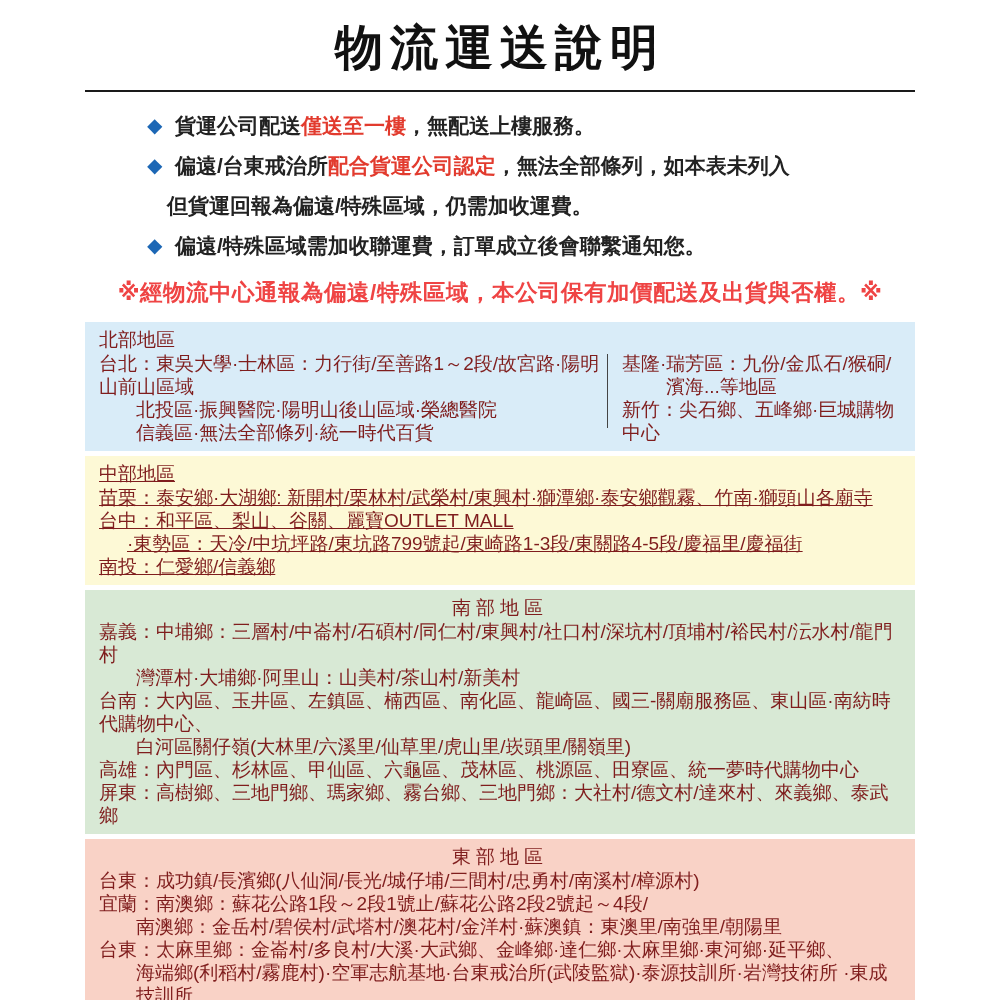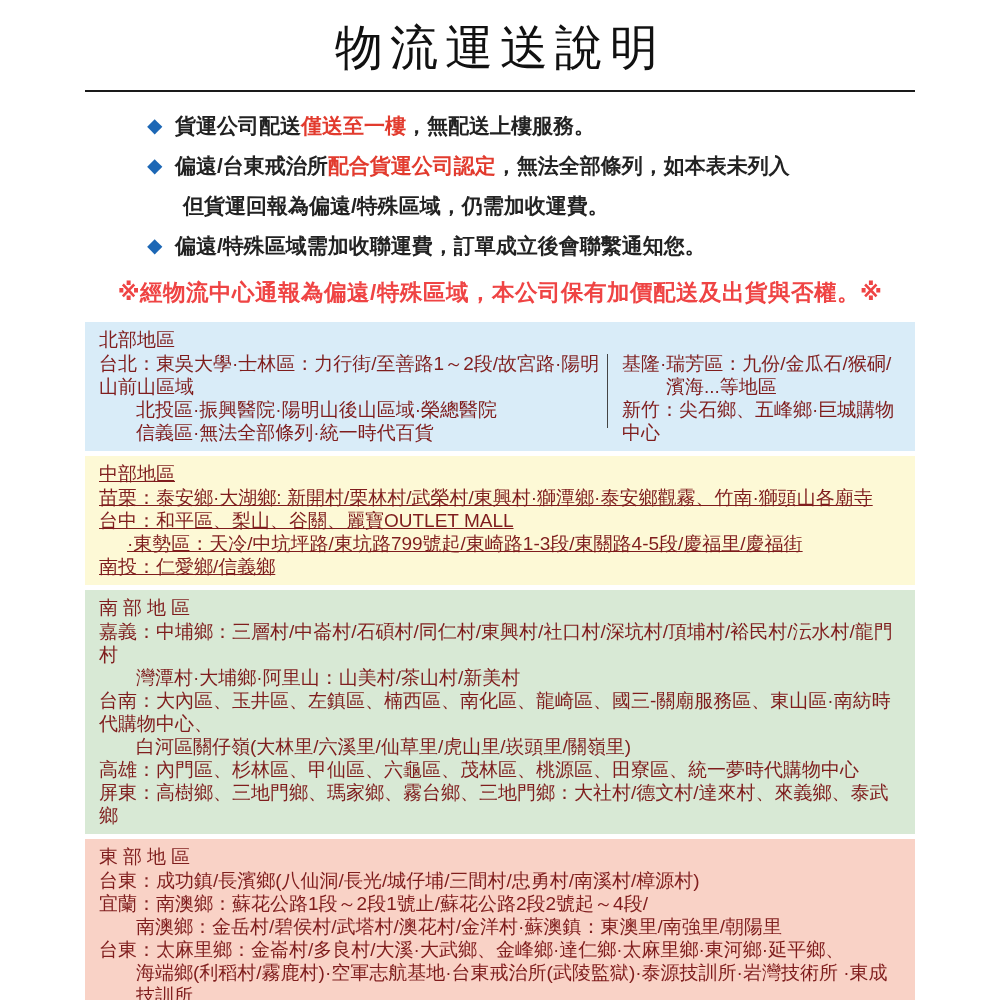--- a/index.html
+++ b/index.html
@@ -4,39 +4,39 @@
 <style>
   html,body{margin:0;padding:0;}
   body{
     width:1000px;height:1000px;background:#ffffff;
     font-family:"Liberation Sans","DejaVu Sans",sans-serif;
     color:#1a1a1a;overflow:hidden;
   }
   .content{padding:0 85px;}
   .page-title{
     margin:0;padding-top:16px;text-align:center;
-    font-size:48px;font-weight:400;letter-spacing:7px;color:#111;
+    font-size:48px;font-weight:700;letter-spacing:7px;color:#111;
   }
   .title-rule{border:none;border-top:2.5px solid #1a1a1a;margin:10px 0 20px 0;}
   .bullets{margin-left:62px;font-size:21px;font-weight:600;color:#222;}
   .bullet-line{display:flex;align-items:flex-start;margin-bottom:13px;}
   .diamond{color:#1c67b5;margin-right:4px;font-size:20px;line-height:27px;flex:0 0 24px;}
   .bt{line-height:27px;}
   .red{color:#e23b2e;}
-  .bullet-cont{margin:0 0 13px 36px;line-height:27px;}
+  .bullet-cont{margin:0 0 13px 20px;line-height:27px;}
   .notice-top{
     margin:18px 0 14px 0;text-align:center;color:#ef4444;
     font-size:22.5px;font-weight:700;letter-spacing:0.5px;
   }
   .region{
     margin-bottom:5px;padding:6px 14px 7px 14px;
     font-size:19px;line-height:23px;color:#7f1d1d;
   }
   .region-header{line-height:24px;}
-  .spread{letter-spacing:5px;}
+  .spread{letter-spacing:5px;text-align:center;}
   .box-north{background:#d9ecf8;}
   .box-central{background:#fdf9d6;text-decoration:underline;}
   .box-south{background:#d8e9d5;}
   .box-east{background:#f9d2c6;}
   .north-cols{display:flex;}
   .col-left{flex:0 0 508px;}
   .vdivider{flex:0 0 1px;background:#444;margin:2px 0 16px 0;}
   .col-right{flex:1;padding-left:14px;}
   .ind{padding-left:37px;}
   .ind-sm{padding-left:28px;}

